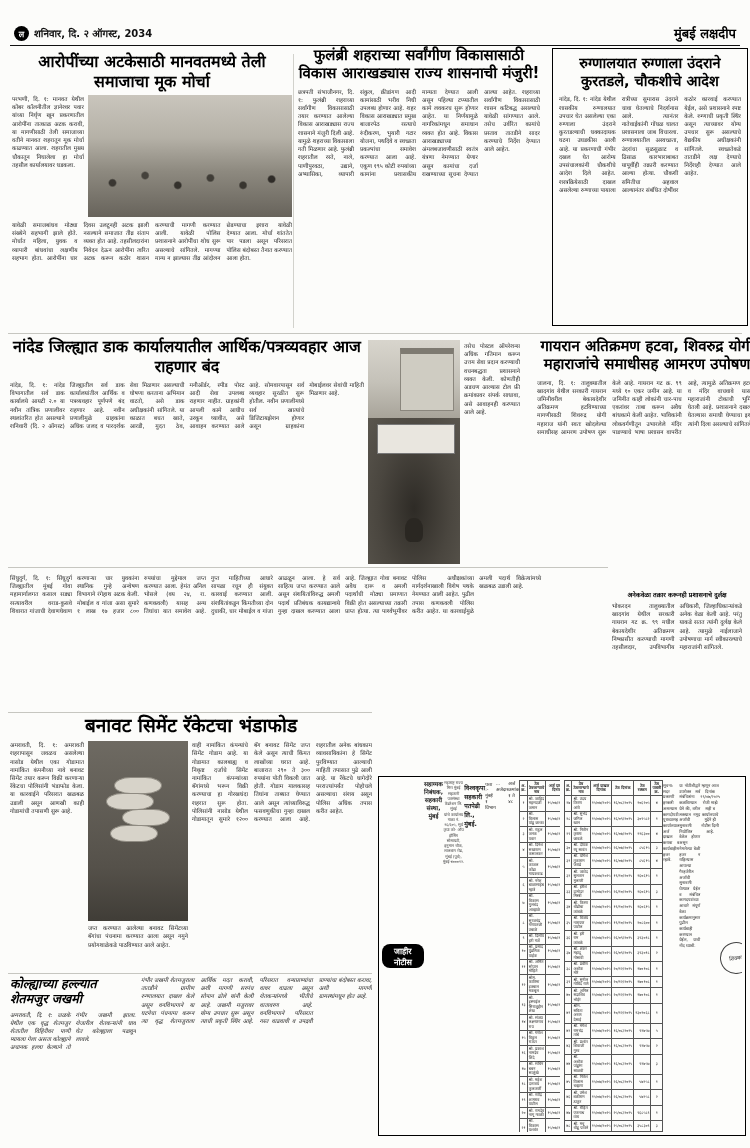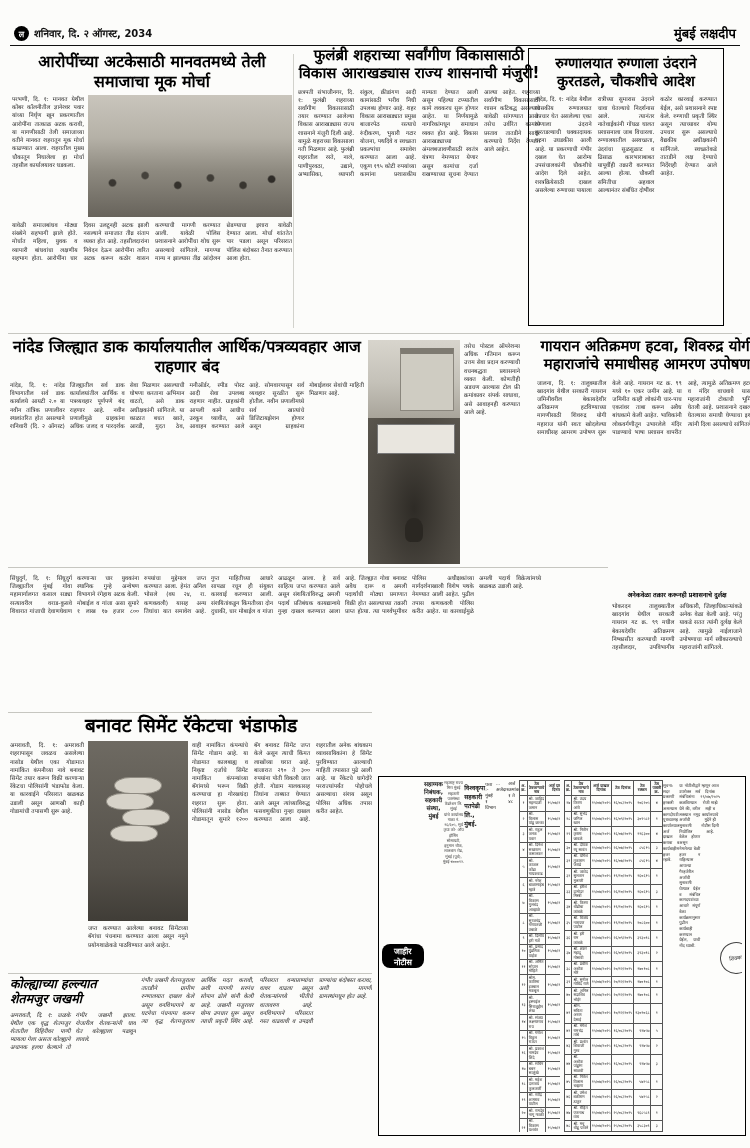--- a/index.html
+++ b/index.html
@@ -86,21 +86,21 @@
       <div class="photo photo-crowd" style="flex:1;"></div>
     </div>
     <div class="body-txt cols-4" style="height:96px;margin-top:4px;">यावेळी समाजबांधव मोठ्या संख्येने सहभागी झाले होते. मोर्चात महिला, युवक व व्यापारी बांधवांचा लक्षणीय सहभाग होता. आरोपींना चार दिवस उलटूनही अटक झाली नसल्याने समाजात तीव्र संताप व्यक्त होत आहे. तहसीलदारांना निवेदन देऊन आरोपींना त्वरित अटक करून कठोर शासन करण्याची मागणी करण्यात आली. यावेळी पोलिस प्रशासनाने आरोपींचा शोध सुरू असल्याचे सांगितले. मागण्या मान्य न झाल्यास तीव्र आंदोलन छेडण्याचा इशारा यावेळी देण्यात आला. मोर्चा शांततेत पार पडला असून परिसरात पोलिस बंदोबस्त तैनात करण्यात आला होता.</div>
   </div>
 
   <div class="abs" style="left:298px;top:46px;width:242px;">
     <div class="hl" style="font-size:15px;">फुलंब्री शहराच्या सर्वांगीण विकासासाठी विकास आराखड्यास राज्य शासनाची मंजुरी!</div>
     <div class="body-txt cols-4" style="height:212px;margin-top:5px;">छत्रपती संभाजीनगर, दि. १: फुलंब्री शहराच्या सर्वांगीण विकासासाठी तयार करण्यात आलेल्या विकास आराखड्यास राज्य शासनाने मंजुरी दिली आहे. यामुळे शहराच्या विकासाला गती मिळणार आहे. फुलंब्री शहरातील रस्ते, नाले, पाणीपुरवठा, उद्याने, अभ्यासिका, व्यापारी संकुल, क्रीडांगण आदी कामांसाठी भरीव निधी उपलब्ध होणार आहे. शहर विकास आराखड्यात प्रमुख बाजारपेठ रस्त्याचे रुंदीकरण, भुयारी गटार योजना, पथदिवे व स्वच्छता प्रकल्पांचा समावेश करण्यात आला आहे. एकूण १९५ कोटी रुपयांच्या कामांना प्रशासकीय मान्यता देण्यात आली असून पहिल्या टप्प्यातील कामे लवकरच सुरू होणार आहेत. या निर्णयामुळे नागरिकांमधून समाधान व्यक्त होत आहे. विकास आराखड्याच्या अंमलबजावणीसाठी स्वतंत्र यंत्रणा नेमण्यात येणार असून कामांचा दर्जा राखण्याच्या सूचना देण्यात आल्या आहेत. शहराच्या सर्वांगीण विकासासाठी शासन कटिबद्ध असल्याचे यावेळी सांगण्यात आले. तसेच उर्वरित कामांचे प्रस्ताव तातडीने सादर करण्याचे निर्देश देण्यात आले आहेत.</div>
   </div>
 
-  <div class="abs boxed" style="left:528px;top:48px;width:182px;">
+  <div class="abs boxed" style="left:552px;top:48px;width:182px;">
     <div class="hl" style="font-size:14.5px;">रुग्णालयात रुग्णाला उंदराने कुरतडले, चौकशीचे आदेश</div>
     <div class="body-txt cols-3" style="height:226px;margin-top:5px;">नांदेड, दि. १: नांदेड येथील शासकीय रुग्णालयात उपचार घेत असलेल्या एका रुग्णाला उंदराने कुरतडल्याची धक्कादायक घटना उघडकीस आली आहे. या प्रकरणाची गंभीर दखल घेत आरोग्य उपसंचालकांनी चौकशीचे आदेश दिले आहेत. शस्त्रक्रियेसाठी दाखल असलेल्या रुग्णाच्या पायाला रात्रीच्या सुमारास उंदराने चावा घेतल्याचे निदर्शनास आले. त्यानंतर नातेवाईकांनी गोंधळ घालत प्रशासनाला जाब विचारला. रुग्णालयातील अस्वच्छता, उंदरांचा सुळसुळाट व ढिसाळ कारभाराबाबत यापूर्वीही तक्रारी करण्यात आल्या होत्या. चौकशी समितीचा अहवाल आल्यानंतर संबंधित दोषींवर कठोर कारवाई करण्यात येईल, असे प्रशासनाने स्पष्ट केले. रुग्णाची प्रकृती स्थिर असून त्याच्यावर योग्य उपचार सुरू असल्याचे वैद्यकीय अधीक्षकांनी सांगितले. स्वच्छतेकडे तातडीने लक्ष देण्याचे निर्देशही देण्यात आले आहेत.</div>
   </div>
 
   <div class="abs" style="left:10px;top:337px;width:354px;">
     <div class="hl" style="font-size:16px;">नांदेड जिल्ह्यात डाक कार्यालयातील आर्थिक/पत्रव्यवहार आज राहणार बंद</div>
     <div class="body-txt cols-6" style="height:176px;margin-top:5px;">नांदेड, दि. १: नांदेड विभागातील सर्व डाक कार्यालये आयटी २.० या नवीन तांत्रिक प्रणालीवर स्थलांतरित होत असल्याने शनिवारी (दि. २ ऑगस्ट) जिल्ह्यातील सर्व डाक कार्यालयांतील आर्थिक व पत्रव्यवहार पूर्णपणे बंद राहणार आहे. नवीन प्रणालीमुळे ग्राहकांना अधिक जलद व पारदर्शक सेवा मिळणार असल्याची घोषणा करताना अभिमान वाटतो, असे डाक अधीक्षकांनी सांगितले. या काळात बचत खाते, आरडी, मुदत ठेव, मनीऑर्डर, स्पीड पोस्ट आदी सेवा उपलब्ध राहणार नाहीत. ग्राहकांनी आपली कामे आधीच उरकून घ्यावीत, असे आवाहन करण्यात आले आहे. सोमवारपासून सर्व व्यवहार सुरळीत सुरू होतील. नवीन प्रणालीमध्ये सर्व खात्यांचे डिजिटायझेशन होणार असून ग्राहकांना मोबाईलवर सेवांची माहिती मिळणार आहे.</div>
   </div>
   <div class="abs body-txt" style="left:464px;top:342px;width:56px;height:222px;">तसेच पोस्टल ऑपरेशन्स अधिक गतिमान करून उत्तम सेवा प्रदान करण्याची वचनबद्धता प्रशासनाने व्यक्त केली. कोणतीही अडचण आल्यास टोल फ्री क्रमांकावर संपर्क साधावा, असे आवाहनही करण्यात आले आहे.</div>
 

